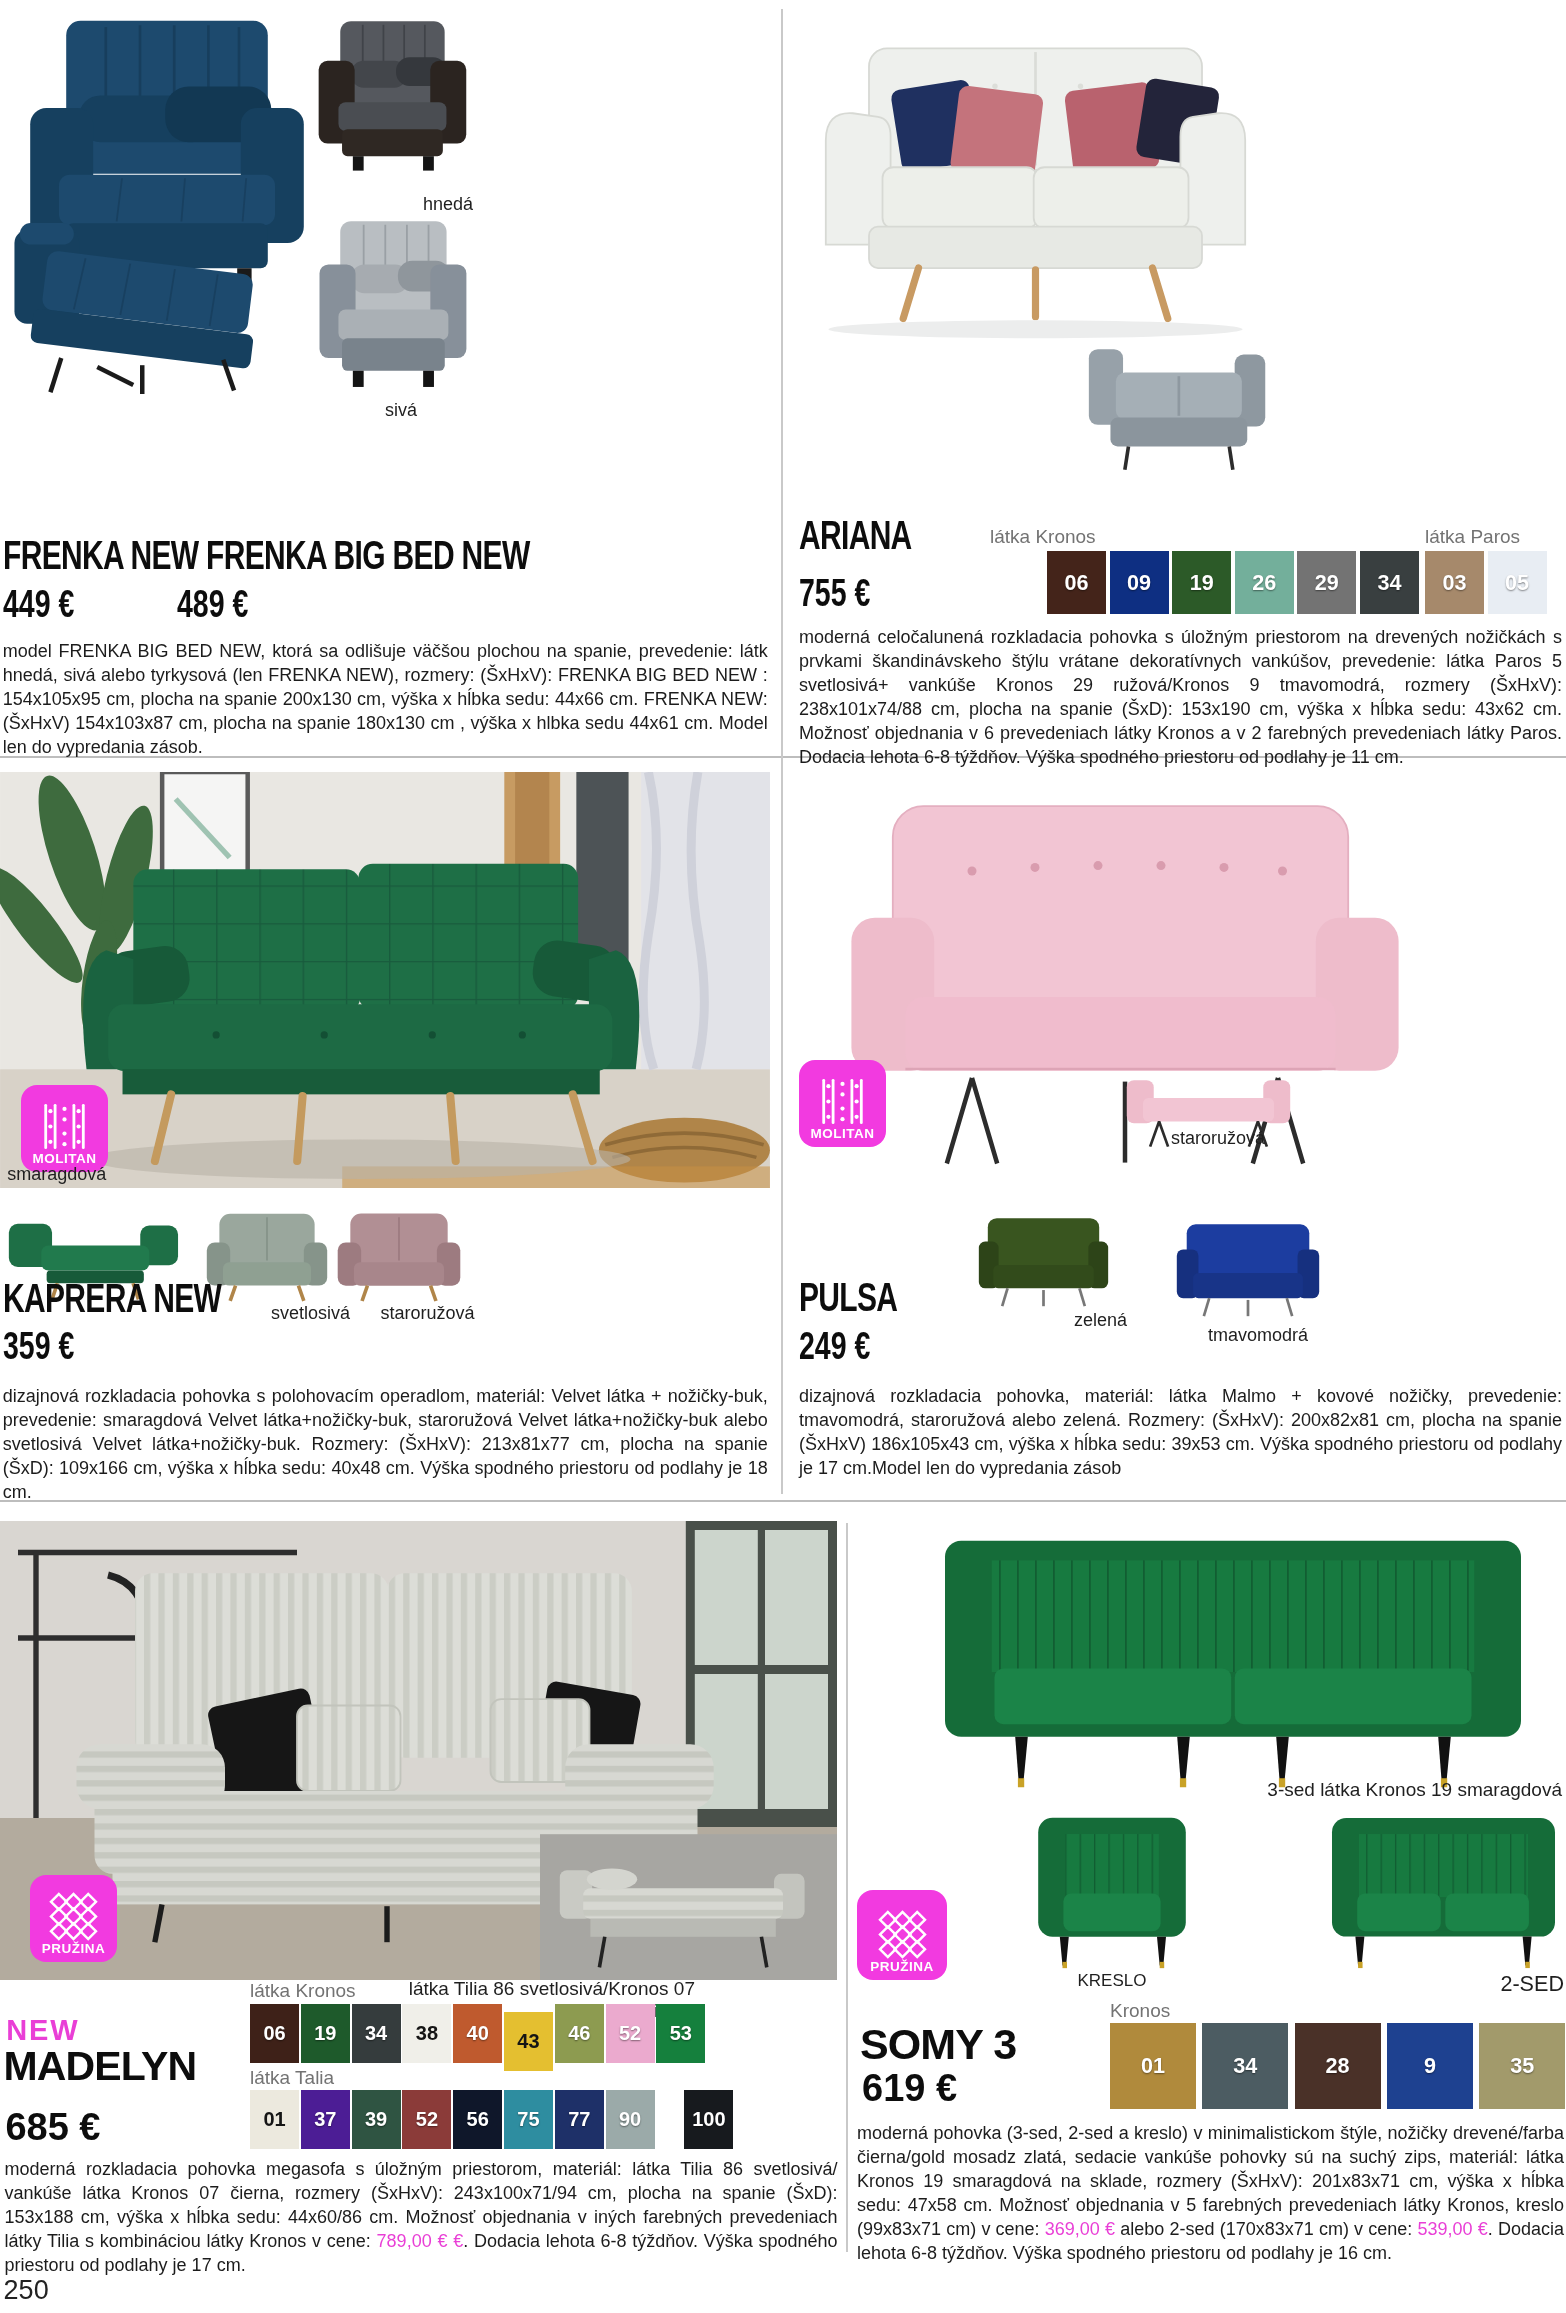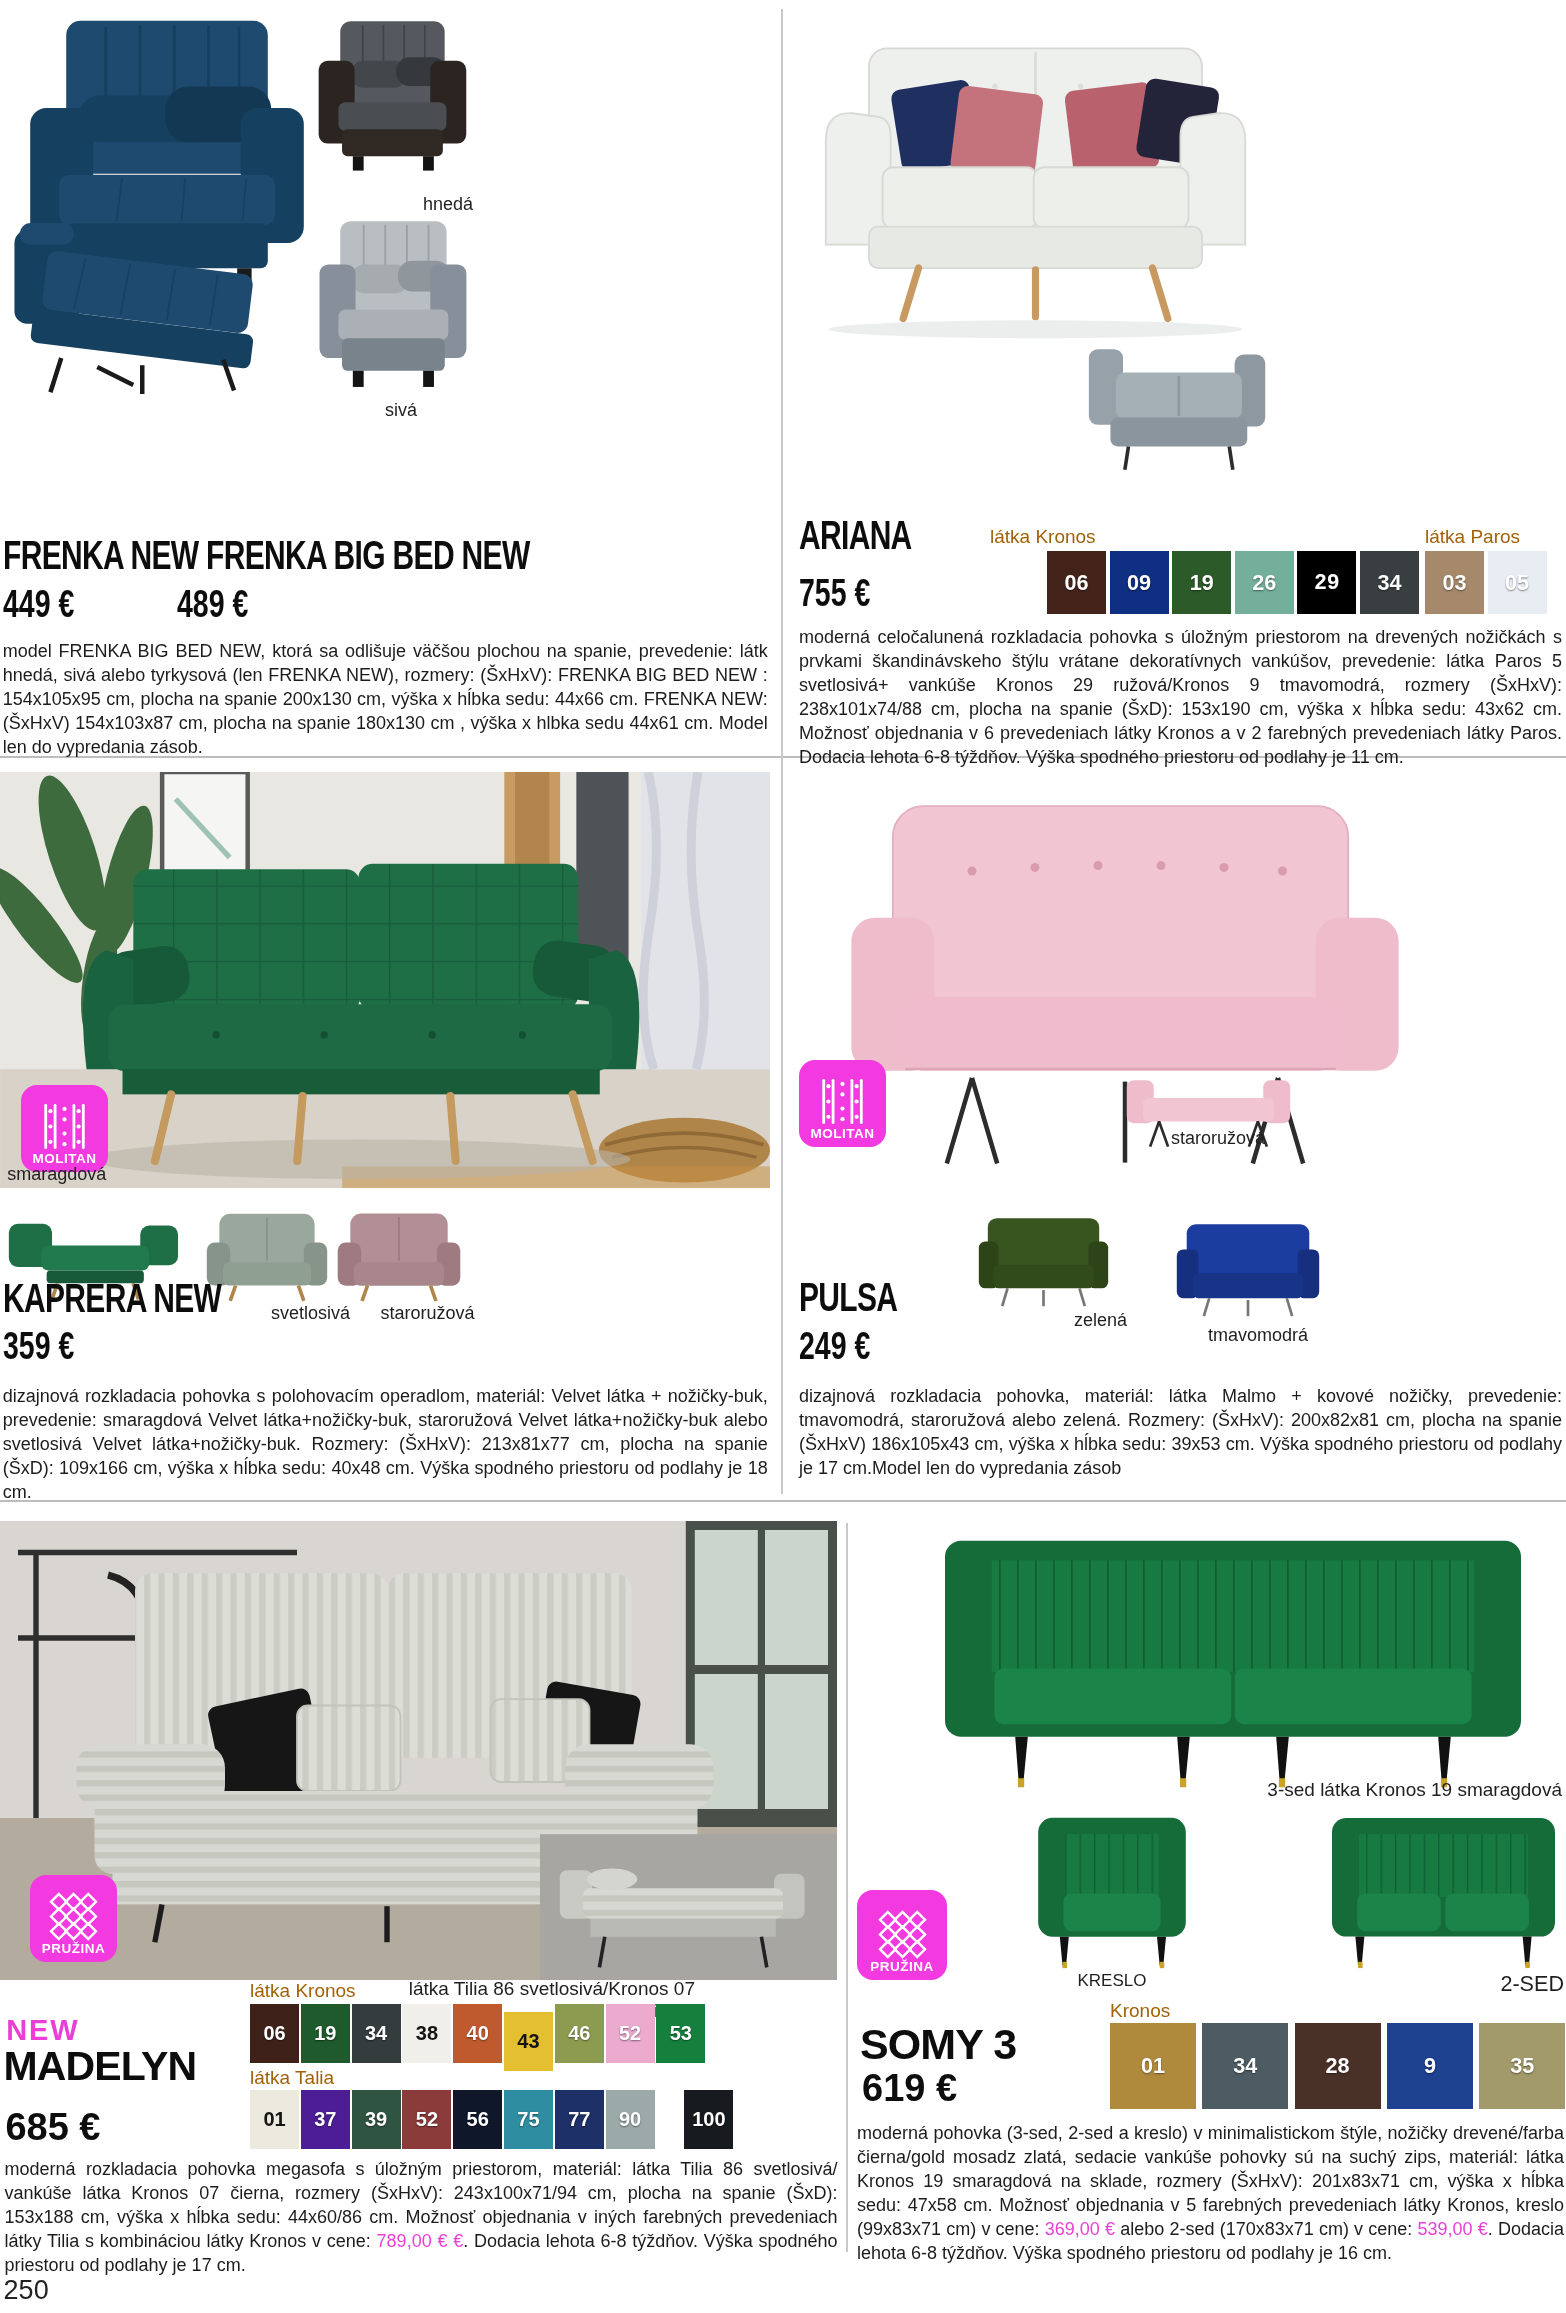--- a/index.html
+++ b/index.html
@@ -3,21 +3,21 @@
 <meta charset="utf-8">
 <style>
   html,body{margin:0;padding:0;background:#ffffff;}
   body{width:1566px;height:2313px;position:relative;font-family:"Liberation Sans",sans-serif;color:#191919;overflow:hidden;}
   .abs{position:absolute;}
   .title{font-weight:bold;font-size:40px;letter-spacing:-0.9px;color:#0d0d0d;white-space:nowrap;}
   .cond{transform:scaleX(.75);transform-origin:0 0;}
   .price{font-weight:bold;font-size:38px;color:#0d0d0d;white-space:nowrap;}
   .body-text{font-size:18px;line-height:24px;text-align:justify;color:#1c1c1c;}
   .small-label{font-size:18px;color:#1f1f1f;}
-  .swatch-label{font-size:19px;color:#a16207;}
+  .swatch-label{font-size:19px;color:#737373;}
   .accent{color:#e93fd6;}
   .new-tag{font-weight:bold;font-size:29px;letter-spacing:1.8px;color:#e93fd6;}
   .hline{position:absolute;left:0;width:1566px;height:1.8px;background:#bdbdbd;}
   .vline{position:absolute;width:1.8px;background:#c9c9c9;}
   .swatch-row{display:flex;}
   .swatch{display:flex;align-items:center;justify-content:center;font-weight:bold;color:#fff;text-shadow:0 0.9px 1.8px rgba(0,0,0,.45);}
   .swatch.dark{color:#151515;text-shadow:none;}
   .sw-ariana .swatch{width:59px;height:63px;margin-right:3.6px;font-size:21.6px;}
   .sw-madelyn .swatch{width:49px;height:59px;margin-right:1.8px;font-size:20px;}
   .sw-somy .swatch{width:86px;height:86px;margin-right:6.3px;font-size:21.6px;}
@@ -178,21 +178,21 @@
 
 <div class="abs title cond" style="left:799px;top:513px">ARIANA</div>
 <div class="abs price cond" style="left:799px;top:572px">755 €</div>
 <div class="abs swatch-label" style="left:990px;top:526px">látka Kronos</div>
 <div class="abs swatch-label" style="left:1425px;top:526px">látka Paros</div>
 <div class="abs swatch-row sw-ariana" style="left:1047px;top:551px">
     <div class="swatch" style="background: rgb(68, 36, 26);">06</div>
     <div class="swatch" style="background: rgb(14, 47, 130);">09</div>
     <div class="swatch" style="background: rgb(44, 90, 40);">19</div>
     <div class="swatch" style="background: rgb(115, 175, 155);">26</div>
-    <div class="swatch" style="background: #000000; font-family: Liberation Mono, monospace;">29</div>
+    <div class="swatch" style="background: #737373;">29</div>
     <div class="swatch" style="background: rgb(57, 63, 64);">34</div>
   </div>
 <div class="abs swatch-row sw-ariana" style="left:1425px;top:551px">
     <div class="swatch" style="background: rgb(166, 137, 107);">03</div>
     <div class="swatch" style="background: rgb(232, 237, 243);">05</div>
   </div>
 <div class="abs body-text" style="left:799px;top:625px;width:763px">moderná celočalunená rozkladacia pohovka s úložným priestorom na drevených nožičkách s prvkami škandinávskeho štýlu vrátane dekoratívnych vankúšov, prevedenie: látka Paros 5 svetlosivá+ vankúše Kronos 29 ružová/Kronos 9 tmavomodrá, rozmery (ŠxHxV): 238x101x74/88 cm, plocha na spanie (ŠxD): 153x190 cm, výška x hĺbka sedu: 43x62 cm. Možnosť objednania v 6 prevedeniach látky Kronos a v 2 farebných prevedeniach látky Paros. Dodacia lehota 6-8 týždňov. Výška spodného priestoru od podlahy je 11 cm.</div>
 
 <div class="abs" style="left:0;top:772px">
   <svg width="770" height="416" viewBox="0 0 855 462">

